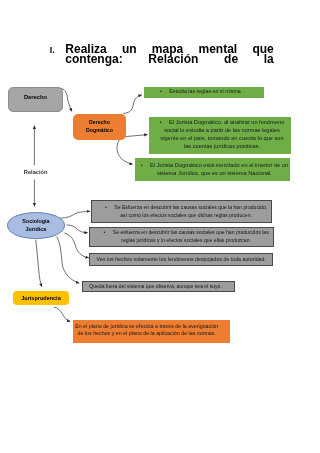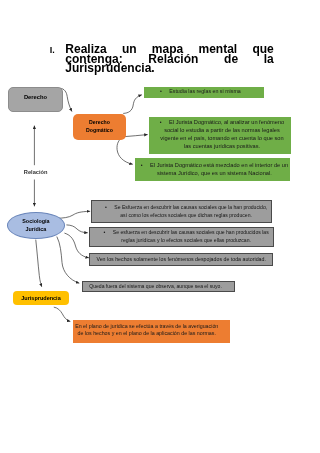--- a/index.html
+++ b/index.html
@@ -52,21 +52,20 @@
 </style>
 </head>
 <body>
 
 <div id="page">
 
   <div class="heading">
     <div class="h-num">I.</div>
     <div class="h-text">
       <span class="jl">Realiza un mapa mental que contenga: Relación de la</span>
-      <span>Jurisprudencia.</span>
     </div>
   </div>
 
   <svg class="wires" viewBox="0 0 320 453">
     <defs>
       <marker id="ah" viewBox="0 0 10 10" refX="9" refY="5" markerWidth="4.6" markerHeight="4.6" orient="auto-start-reverse" markerUnits="strokeWidth">
         <path d="M0,0.4 L10,5 L0,9.6 z" fill="#262626"></path>
       </marker>
     </defs>
     <g fill="none" stroke="#404040" stroke-width="0.75" stroke-linecap="round">

